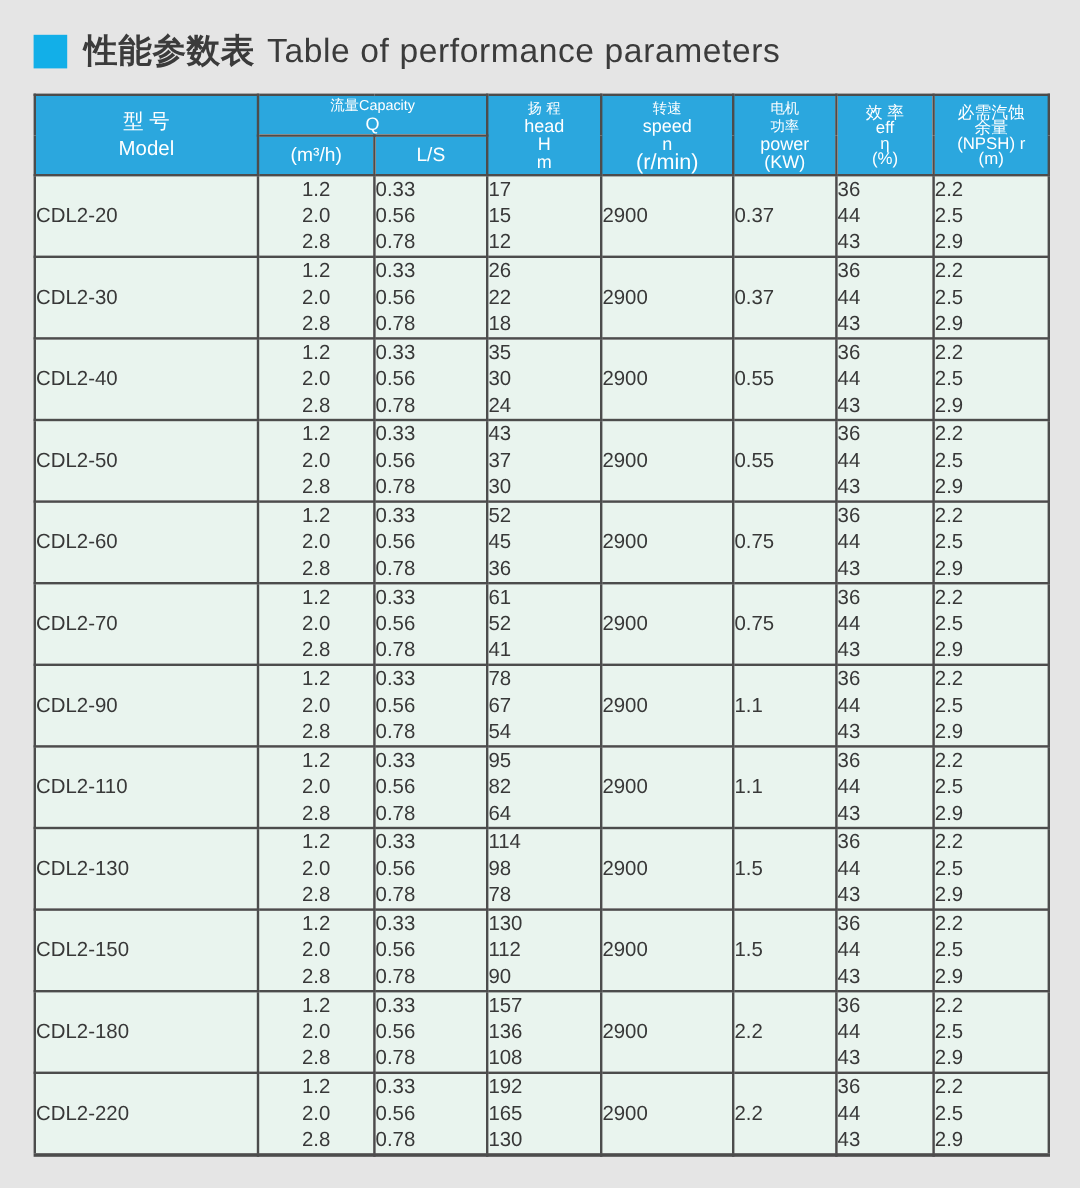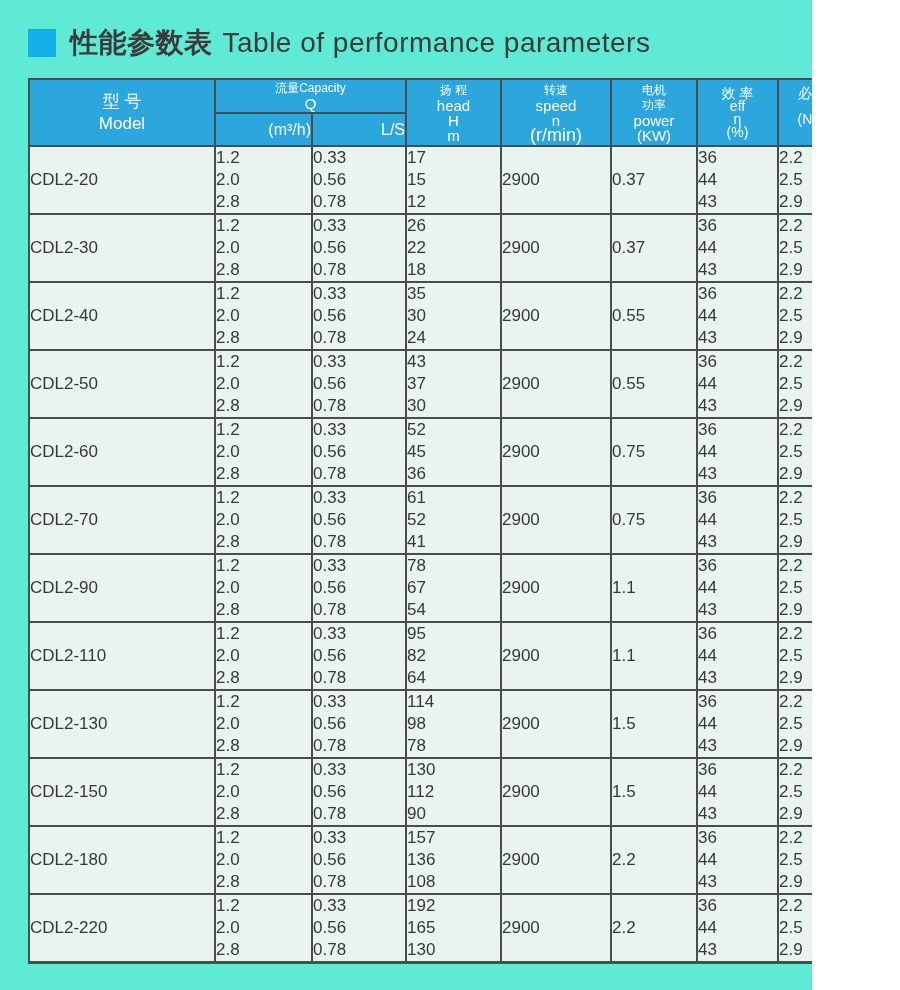--- a/index.html
+++ b/index.html
@@ -3,23 +3,23 @@
 <meta charset="utf-8">
 <style>
   html, body {
     margin: 0;
     padding: 0;
     background: #ffffff;
     font-family: "Liberation Sans", sans-serif;
   }
   .page {
     position: relative;
-    width: 812px;
+    width: 900px;
     height: 990px;
-    background: #5eead4;
+    background: #e5e5e5;
     overflow: hidden;
   }
   
   .title-row {
     position: absolute;
     left: 28px;
     top: 24px;
     display: flex;
     align-items: center;
   }
@@ -62,35 +62,35 @@
     font-weight: normal;
     text-align: center;
     vertical-align: middle;
   }
   tr.hrow1 { height: 34px; padding-left: 40px; }
   tr.hrow2 { height: 33px; }
   .hl { line-height: 15px; font-size: 15px; }
   .hl.cjk { font-size: 12px; }
   .hl.small { font-size: 18px; }
   .tight .hl { line-height: 13px; font-size: 14px; }
-  th.sub { font-size: 16px; text-align: right; }
+  th.sub { font-size: 16px; }
   th.model-h .hl { line-height: 22px; font-size: 17px; }
 
   
   tbody tr { height: 67px; }
   tbody td {
     background: var(--cell-bg, #E9F4EE);
     color: var(--cell-text, #383838);
     font-size: 17px;
     text-align: left;
     vertical-align: middle;
   }
   tbody td .line { line-height: 22px; }
   td.c-model { padding-left: 14px; }
-  td.c-cap   { padding-left: 32px; }
+  td.c-cap   { padding-left: 32px; text-align: center; }
   td.c-ls    { padding-left: 14px; }
   td.c-head  { padding-left: 25px; }
   td.c-speed { padding-left: 22px; }
   td.c-power { padding-left: 14px; }
   td.c-eff   { padding-left: 22px; }
   td.c-npsh  { padding-left: 24px; }
 </style>
 </head>
 <body>
 

